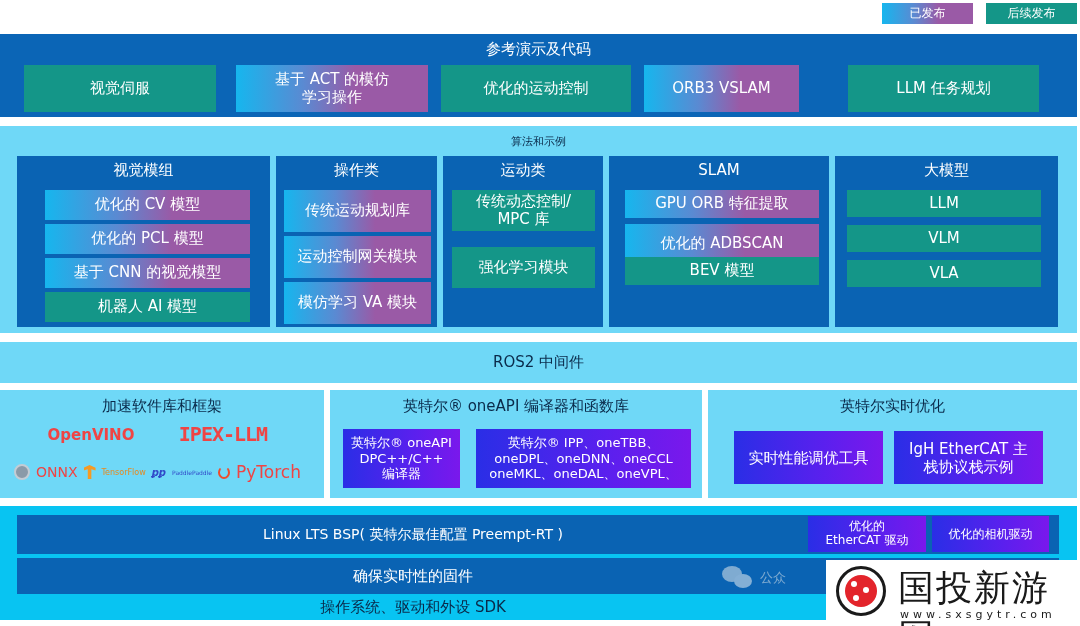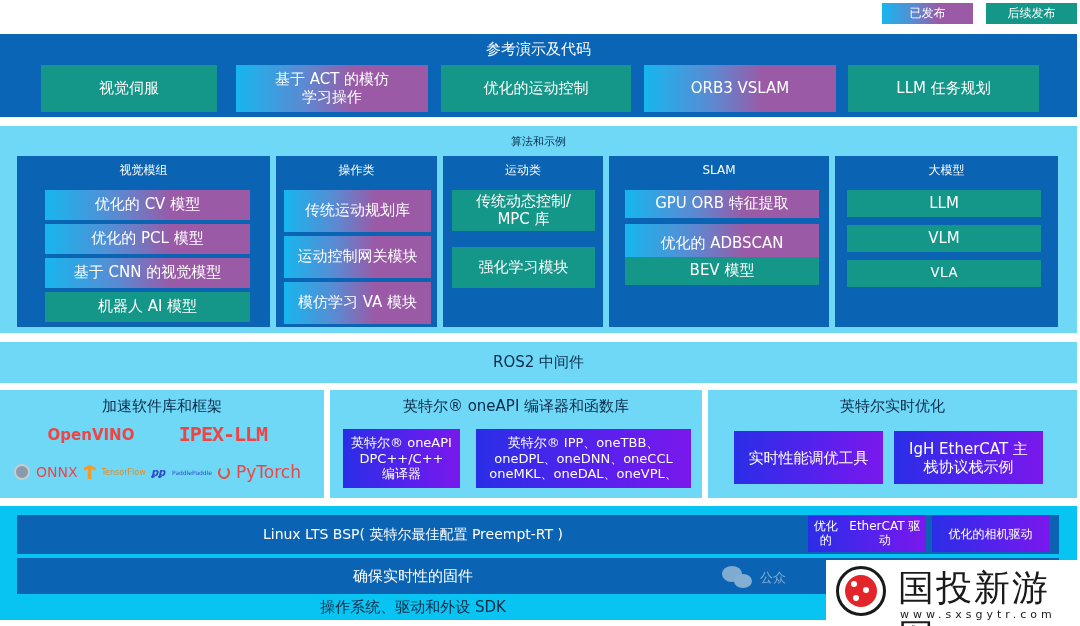--- a/index.html
+++ b/index.html
@@ -16,21 +16,21 @@
 
   
   #sec-demo { left: 0; top: 34px; width: 1077px; height: 83px; background: #0b65b6; }
   #sec-demo-title { left: 0; top: 38px; width: 1077px; height: 22px; font-size: 15px; color: #fff; }
   .demo-card { top: 65px; height: 47px; font-size: 15px; color: #fff; line-height: 1.15; }
 
   
   #sec-algo { left: 0; top: 126px; width: 1077px; height: 207px; background: #6fd8f7; }
   #sec-algo-title { left: 0; top: 130px; width: 1077px; height: 22px; font-size: 11px; color: #0a2a4a; }
   .algo-col { top: 156px; height: 171px; background: #0a63b3; }
-  .algo-col-title { height: 28px; font-size: 12px; color: #fff; }
+  .algo-col-title { height: 28px; font-size: 15px; color: #fff; }
   .algo-item { font-size: 15px; color: #fff; line-height: 1.15; }
 
   
   #sec-ros { left: 0; top: 342px; width: 1077px; height: 41px; background: #6fd8f7; color: #0a2a4a; font-size: 15px; }
 
   
   .accel-panel { top: 390px; height: 108px; background: #6fd8f7; }
   .accel-title { font-size: 15px; color: #0a2a4a; }
   .violet-card { font-size: 13px; color: #fff; line-height: 1.2; }
 
@@ -45,31 +45,31 @@
 <div class="abs legend-btn center grad" style="left:882px;width:91px;">
   <span>已发布</span>
 </div>
 <div class="abs legend-btn center teal" style="left:986px;width:91px;">
   <span>后续发布</span>
 </div>
 
 <div id="sec-demo" class="abs"></div>
 <div id="sec-demo-title" class="abs center">参考演示及代码</div>
 
-<div class="abs demo-card center teal" style="left:41px;width:176px;">
+<div class="abs demo-card center teal" style="left:24px;width:192px;">
   <span>视觉伺服</span>
 </div>
 <div class="abs demo-card center grad" style="left:236px;width:192px;flex-direction:column;">
   <span>基于 ACT 的模仿</span>
   <span>学习操作</span>
 </div>
 <div class="abs demo-card center teal" style="left:441px;width:190px;">
   <span>优化的运动控制</span>
 </div>
-<div class="abs demo-card center grad" style="left:644px;width:192px;">
+<div class="abs demo-card center grad" style="left:644px;width:155px;">
   <span>ORB3 VSLAM</span>
 </div>
 <div class="abs demo-card center teal" style="left:848px;width:191px;">
   <span>LLM 任务规划</span>
 </div>
 
 <div id="sec-algo" class="abs"></div>
 <div id="sec-algo-title" class="abs center">算法和示例</div>
 
 <div class="abs algo-col" style="left:17px;width:253px;">
@@ -127,21 +127,21 @@
 
 <div class="abs algo-col" style="left:835px;width:223px;">
   <div class="algo-col-title center">大模型</div>
 </div>
 <div class="abs algo-item center teal" style="left:847px;top:190px;width:194px;height:27px;">
     <span>LLM</span>
   </div>
 <div class="abs algo-item center teal" style="left:847px;top:225px;width:194px;height:27px;">
     <span>VLM</span>
   </div>
-<div class="abs algo-item center teal" style="left:847px;top:260px;width:194px;height:27px;font-family:Liberation Mono, monospace;">
+<div class="abs algo-item center teal" style="left:847px;top:260px;width:194px;height:27px;">
     <span>VLA</span>
   </div>
 
 <div id="sec-ros" class="abs center">
   <span>ROS2 中间件</span>
 </div>
 
 <div class="abs accel-panel" style="left:0;width:324px;"></div>
 <div class="abs accel-title center" style="left:0;top:395px;width:324px;height:22px;">加速软件库和框架</div>
 <div class="abs center logo-text" style="left:46px;top:424px;width:90px;height:22px;font-size:15px;font-weight:bold;">OpenVINO</div>
@@ -179,21 +179,21 @@
 <div class="abs violet-card center violet" style="left:894px;top:431px;width:149px;height:53px;font-size:15px;flex-direction:column;">
   <span>IgH EtherCAT 主</span>
   <span>栈协议栈示例</span>
 </div>
 
 <div id="sec-bsp" class="abs"></div>
 <div class="abs bsp-bar center" style="left:17px;top:515px;width:1042px;height:39px;flex-direction:row;font-size:14px;line-height:1.2;padding-right:250px;">
   <span>Linux LTS BSP</span>
   <span>( 英特尔最佳配置 Preempt-RT )</span>
 </div>
-<div class="abs violet center" style="left:808px;top:516px;width:118px;height:36px;flex-direction:row;font-size:12px;line-height:1.15;">
+<div class="abs violet center" style="left:808px;top:516px;width:118px;height:36px;flex-direction:column;font-size:12px;line-height:1.15;">
   <span>优化的</span>
   <span>EtherCAT 驱动</span>
 </div>
 <div class="abs violet center" style="left:932px;top:516px;width:117px;height:36px;font-size:12px;">
   <span>优化的相机驱动</span>
 </div>
 <div class="abs bsp-bar center" style="left:17px;top:558px;width:1042px;height:36px;font-size:15px;padding-right:250px;">
   <span>确保实时性的固件</span>
 </div>
 <div class="abs center" style="left:17px;top:596px;width:1042px;height:22px;font-size:15px;color:#0a2a4a;padding-right:250px;">

